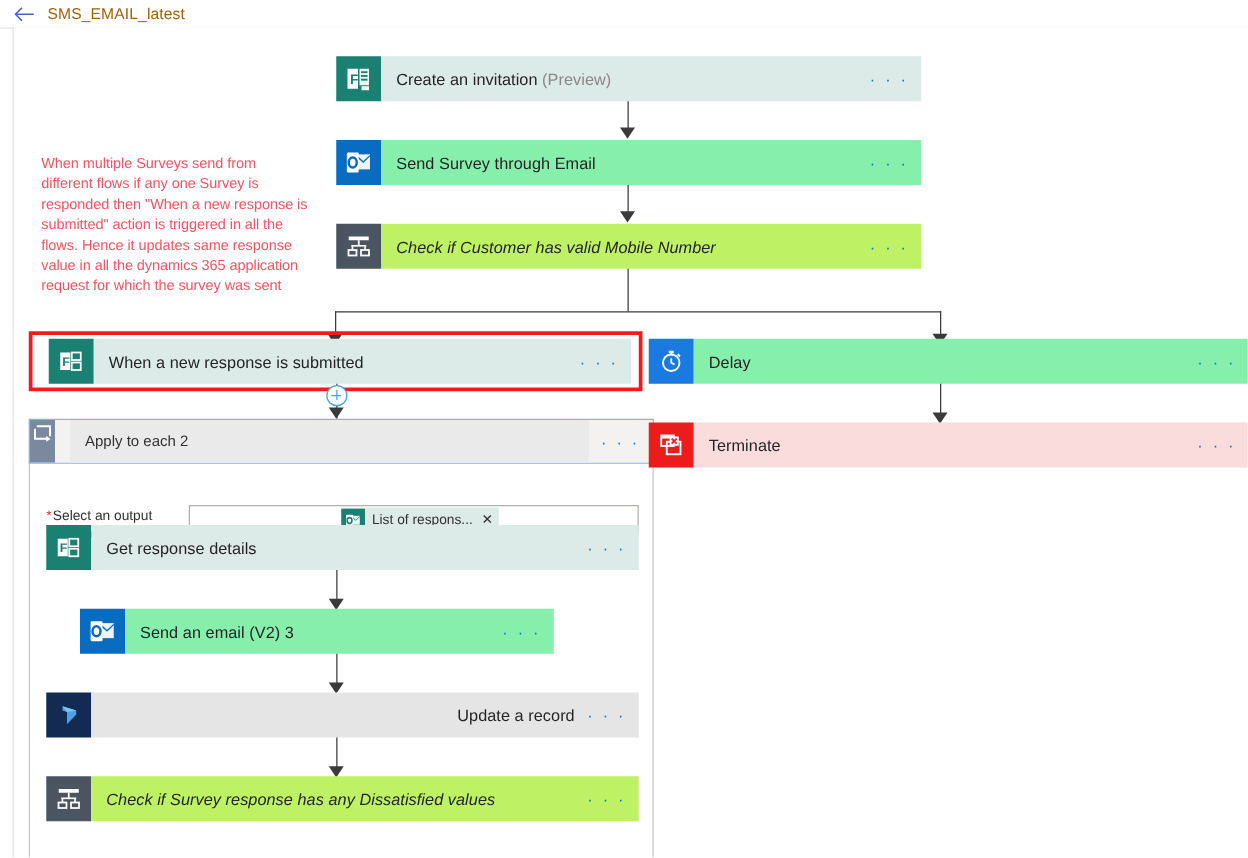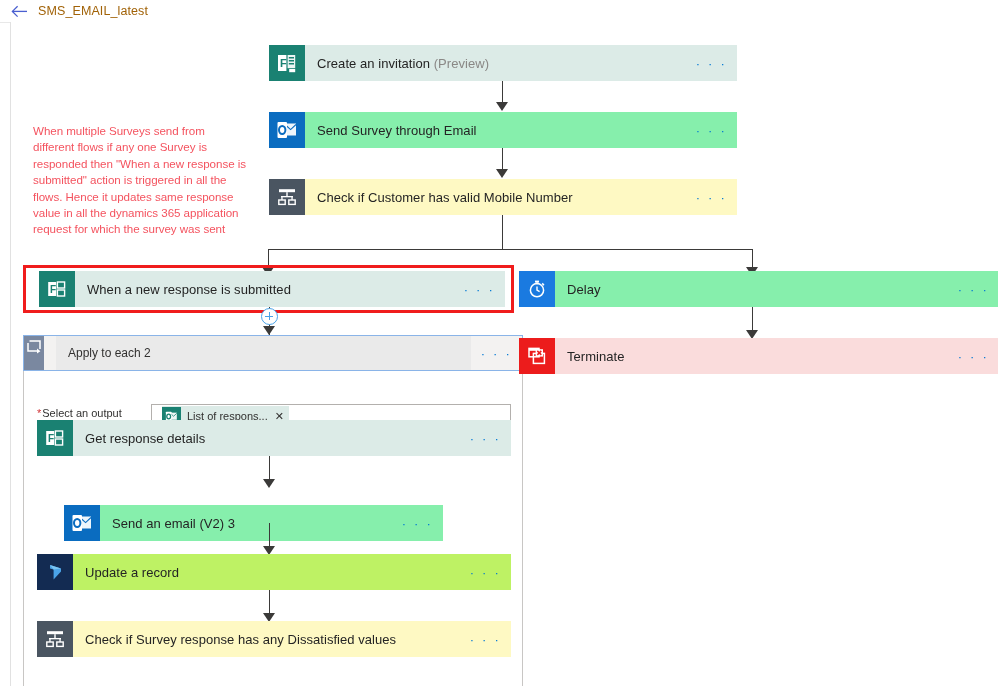--- a/index.html
+++ b/index.html
@@ -93,21 +93,21 @@
     line-height: 1;
     padding-left: 10px;
     white-space: nowrap;
     cursor: pointer;
     user-select: none;
   }
 
   
   .b-teal   { background: #dcebe7; }
   .b-blue   { background: #86efac; }
-  .b-gray   { background: #fef9c3; }
+  .b-gray   { background: #bef264; font-style: italic; }
   .b-red    { background: #fadcdc; }
 
   
   .i-forms   { background: #1a8172; }
   .i-outlook { background: #0a6cc0; }
   .i-cond    { background: #4a5561; }
   .i-delay   { background: #1a7ae0; }
   .i-term    { background: #ec1c1c; }
   .i-dyn     { background: #132b52; }
   .i-loop    { background: #7a88a0; }
@@ -228,20 +228,21 @@
   .field-label .req { color: #d13438; margin-right: 1px; }
   .field-input {
     flex: 1;
     height: 24px;
     border: 1px solid #b3b0ad;
     background: #ffffff;
     box-sizing: border-box;
     display: flex;
     align-items: center;
     padding-left: 10px;
+    justify-content: center;
   }
   .token {
     display: inline-flex;
     align-items: center;
     height: 20px;
     background: #dcebe7;
     padding-right: 5px;
     max-width: 100%;
   }
   .token .tok-ico {
@@ -415,21 +416,21 @@
       </svg>
     </div>
     <div class="body b-teal">
       <div class="title">Get response details</div>
       <div class="dots">· · ·</div>
     </div>
   </div>
   <div class="vline" style="left:258px; top:434px; height:24px;"></div>
   <div class="arrow" style="left:252px; top:457px;"></div>
 
-  <div class="card" style="left:26px; top:483px; width:406px;padding-left:27px;">
+  <div class="card" style="left:26px; top:465px; width:406px;padding-left:27px;">
     <div class="ico i-outlook">
       <svg width="22" height="22" viewBox="0 0 22 22">
         <rect x="9" y="4.5" width="11" height="12" fill="#ffffff" opacity="0.93"></rect>
         <path d="M9 5.5 L14.6 10.6 L20 5.5" fill="none" stroke="#0a6cc0" stroke-width="1.1"></path>
         <rect x="1.5" y="3" width="9.5" height="16" rx="1" fill="#ffffff"></rect>
         <ellipse cx="6.2" cy="11" rx="3.2" ry="4" fill="none" stroke="#0a6cc0" stroke-width="2"></ellipse>
       </svg>
     </div>
     <div class="body b-blue">
       <div class="title">Send an email (V2) 3</div>
@@ -439,21 +440,21 @@
   <div class="vline" style="left:258px; top:501px; height:24px;"></div>
   <div class="arrow" style="left:252px; top:524px;"></div>
 
   <div class="card" style="left:26px; top:532px; width:474px;">
     <div class="ico i-dyn">
       <svg width="22" height="22" viewBox="0 0 22 22">
         <path d="M6 4 L17 7.4 L17 10.6 L9.6 18.4 L9.6 8.6 L6 7.4 Z" fill="#4aa3e8"></path>
         <path d="M6 4 L17 7.4 L9.6 8.6 Z" fill="#79c4f2"></path>
       </svg>
     </div>
-    <div class="body" style="background:#bef264;">
+    <div class="body" style="background:#e5e5e5;justify-content:flex-end;">
       <div class="title">Update a record</div>
       <div class="dots">· · ·</div>
     </div>
   </div>
   <div class="vline" style="left:258px; top:568px; height:24px;"></div>
   <div class="arrow" style="left:252px; top:591px;"></div>
 
   <div class="card" style="left:26px; top:599px; width:474px;">
     <div class="ico i-cond">
       <svg width="22" height="22" viewBox="0 0 22 22">

